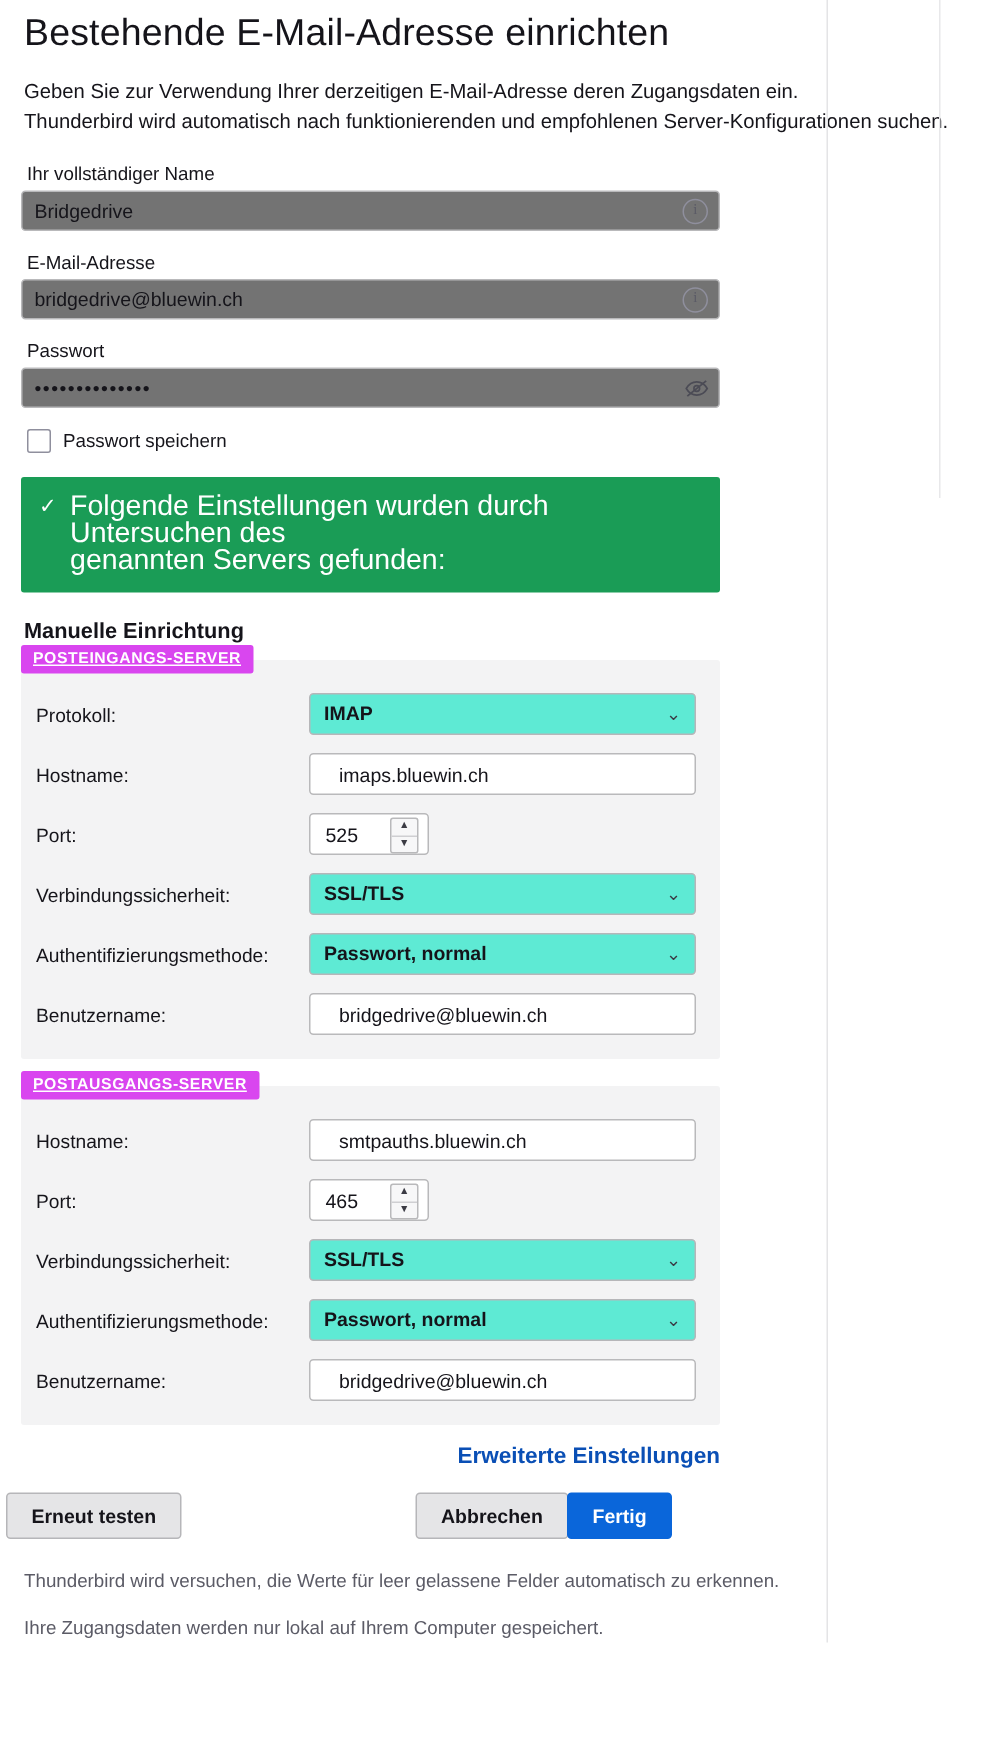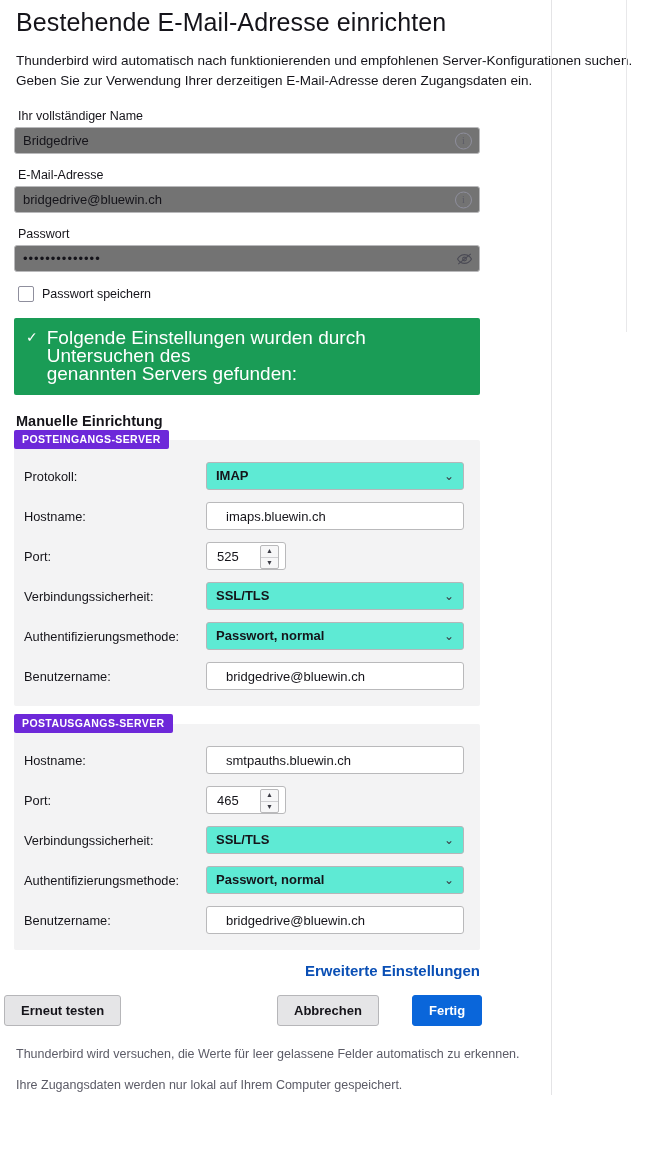--- a/index.html
+++ b/index.html
@@ -155,27 +155,28 @@
     background: #f3f3f4;
     border-radius: 2px;
     padding: 22px 10px 14px 10px;
     box-sizing: border-box;
     margin-bottom: 18px;
   }
   .server-legend {
     position: absolute;
     top: -10px;
     left: 0px;
-    background: #6d28d9;
+    background: #d946ef;
     color: #ffffff;
     font-size: 10.5px;
     font-weight: bold;
     letter-spacing: 0.4px;
     padding: 3px 8px 4px 8px;
     border-radius: 2px;
+    text-decoration: underline;
   }
   .row {
     display: flex;
     align-items: center;
     margin-bottom: 12px;
   }
   .row:last-child { margin-bottom: 2px; }
   .row-label {
     width: 182px;
     font-size: 12.8px;
@@ -290,21 +291,21 @@
     left: -10px;
     top: 0;
   }
   .btn-cancel {
     position: absolute;
     left: 263px;
     top: 0;
   }
   .btn-done {
     position: absolute;
-    left: 398px;
+    left: 364px;
     top: 0;
     background: #0a66da;
     border-color: #0a66da;
     color: #ffffff;
   }
   .footnote {
     font-size: 12.5px;
     color: #5b5b66;
     line-height: 19px;
     margin: 0 0 14px 2px;
@@ -320,22 +321,22 @@
 <body>
 
 <div class="page">
 
   <div class="edge-line-1"></div>
   <div class="edge-line-2"></div>
 
   <h1 class="title">Bestehende E-Mail-Adresse einrichten</h1>
 
   <div class="intro">
+    <div>Geben Sie zur Verwendung Ihrer derzeitigen E-Mail-Adresse deren Zugangsdaten ein.</div>
     <div>Thunderbird wird automatisch nach funktionierenden und empfohlenen Server-Konfigurationen suchen.</div>
-    <div>Geben Sie zur Verwendung Ihrer derzeitigen E-Mail-Adresse deren Zugangsdaten ein.</div>
   </div>
 
   <div class="field-label">Ihr vollständiger Name</div>
   <div class="input-wrap">
     <input class="text-input" type="text" value="Bridgedrive" style="">
     <span class="info-icon">i</span>
   </div>
 
   <div class="field-label">E-Mail-Adresse</div>
   <div class="input-wrap">

